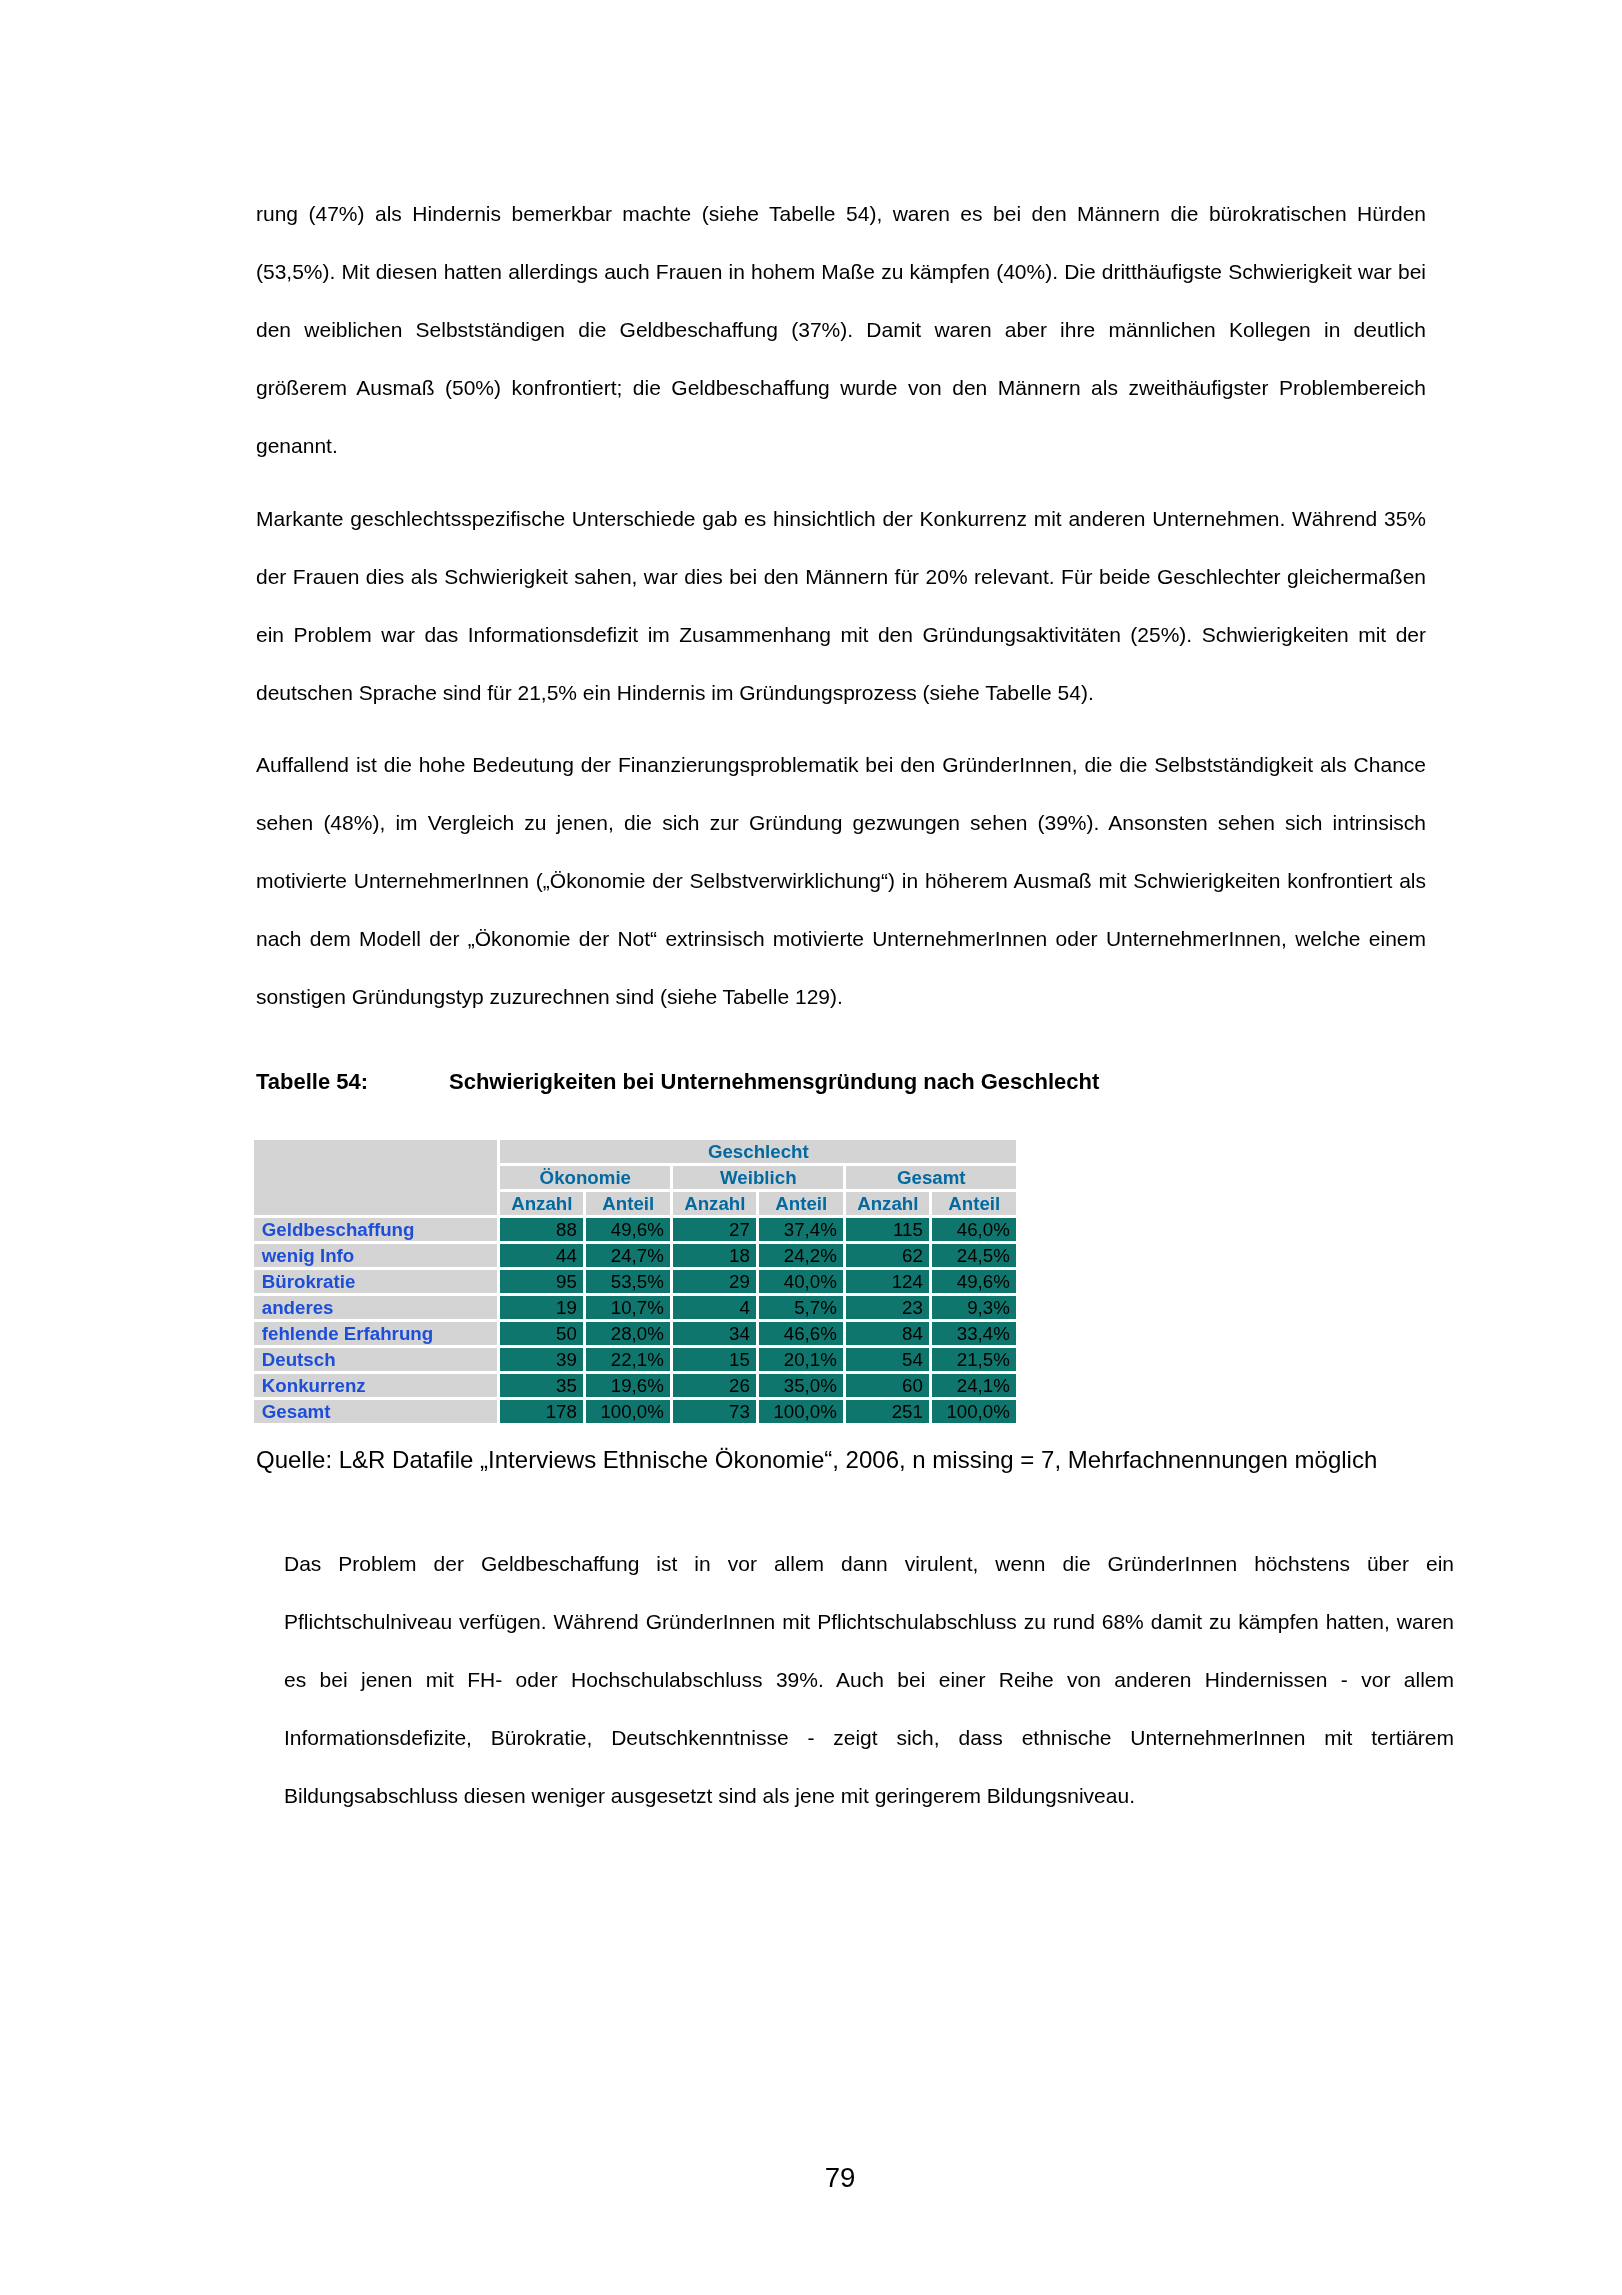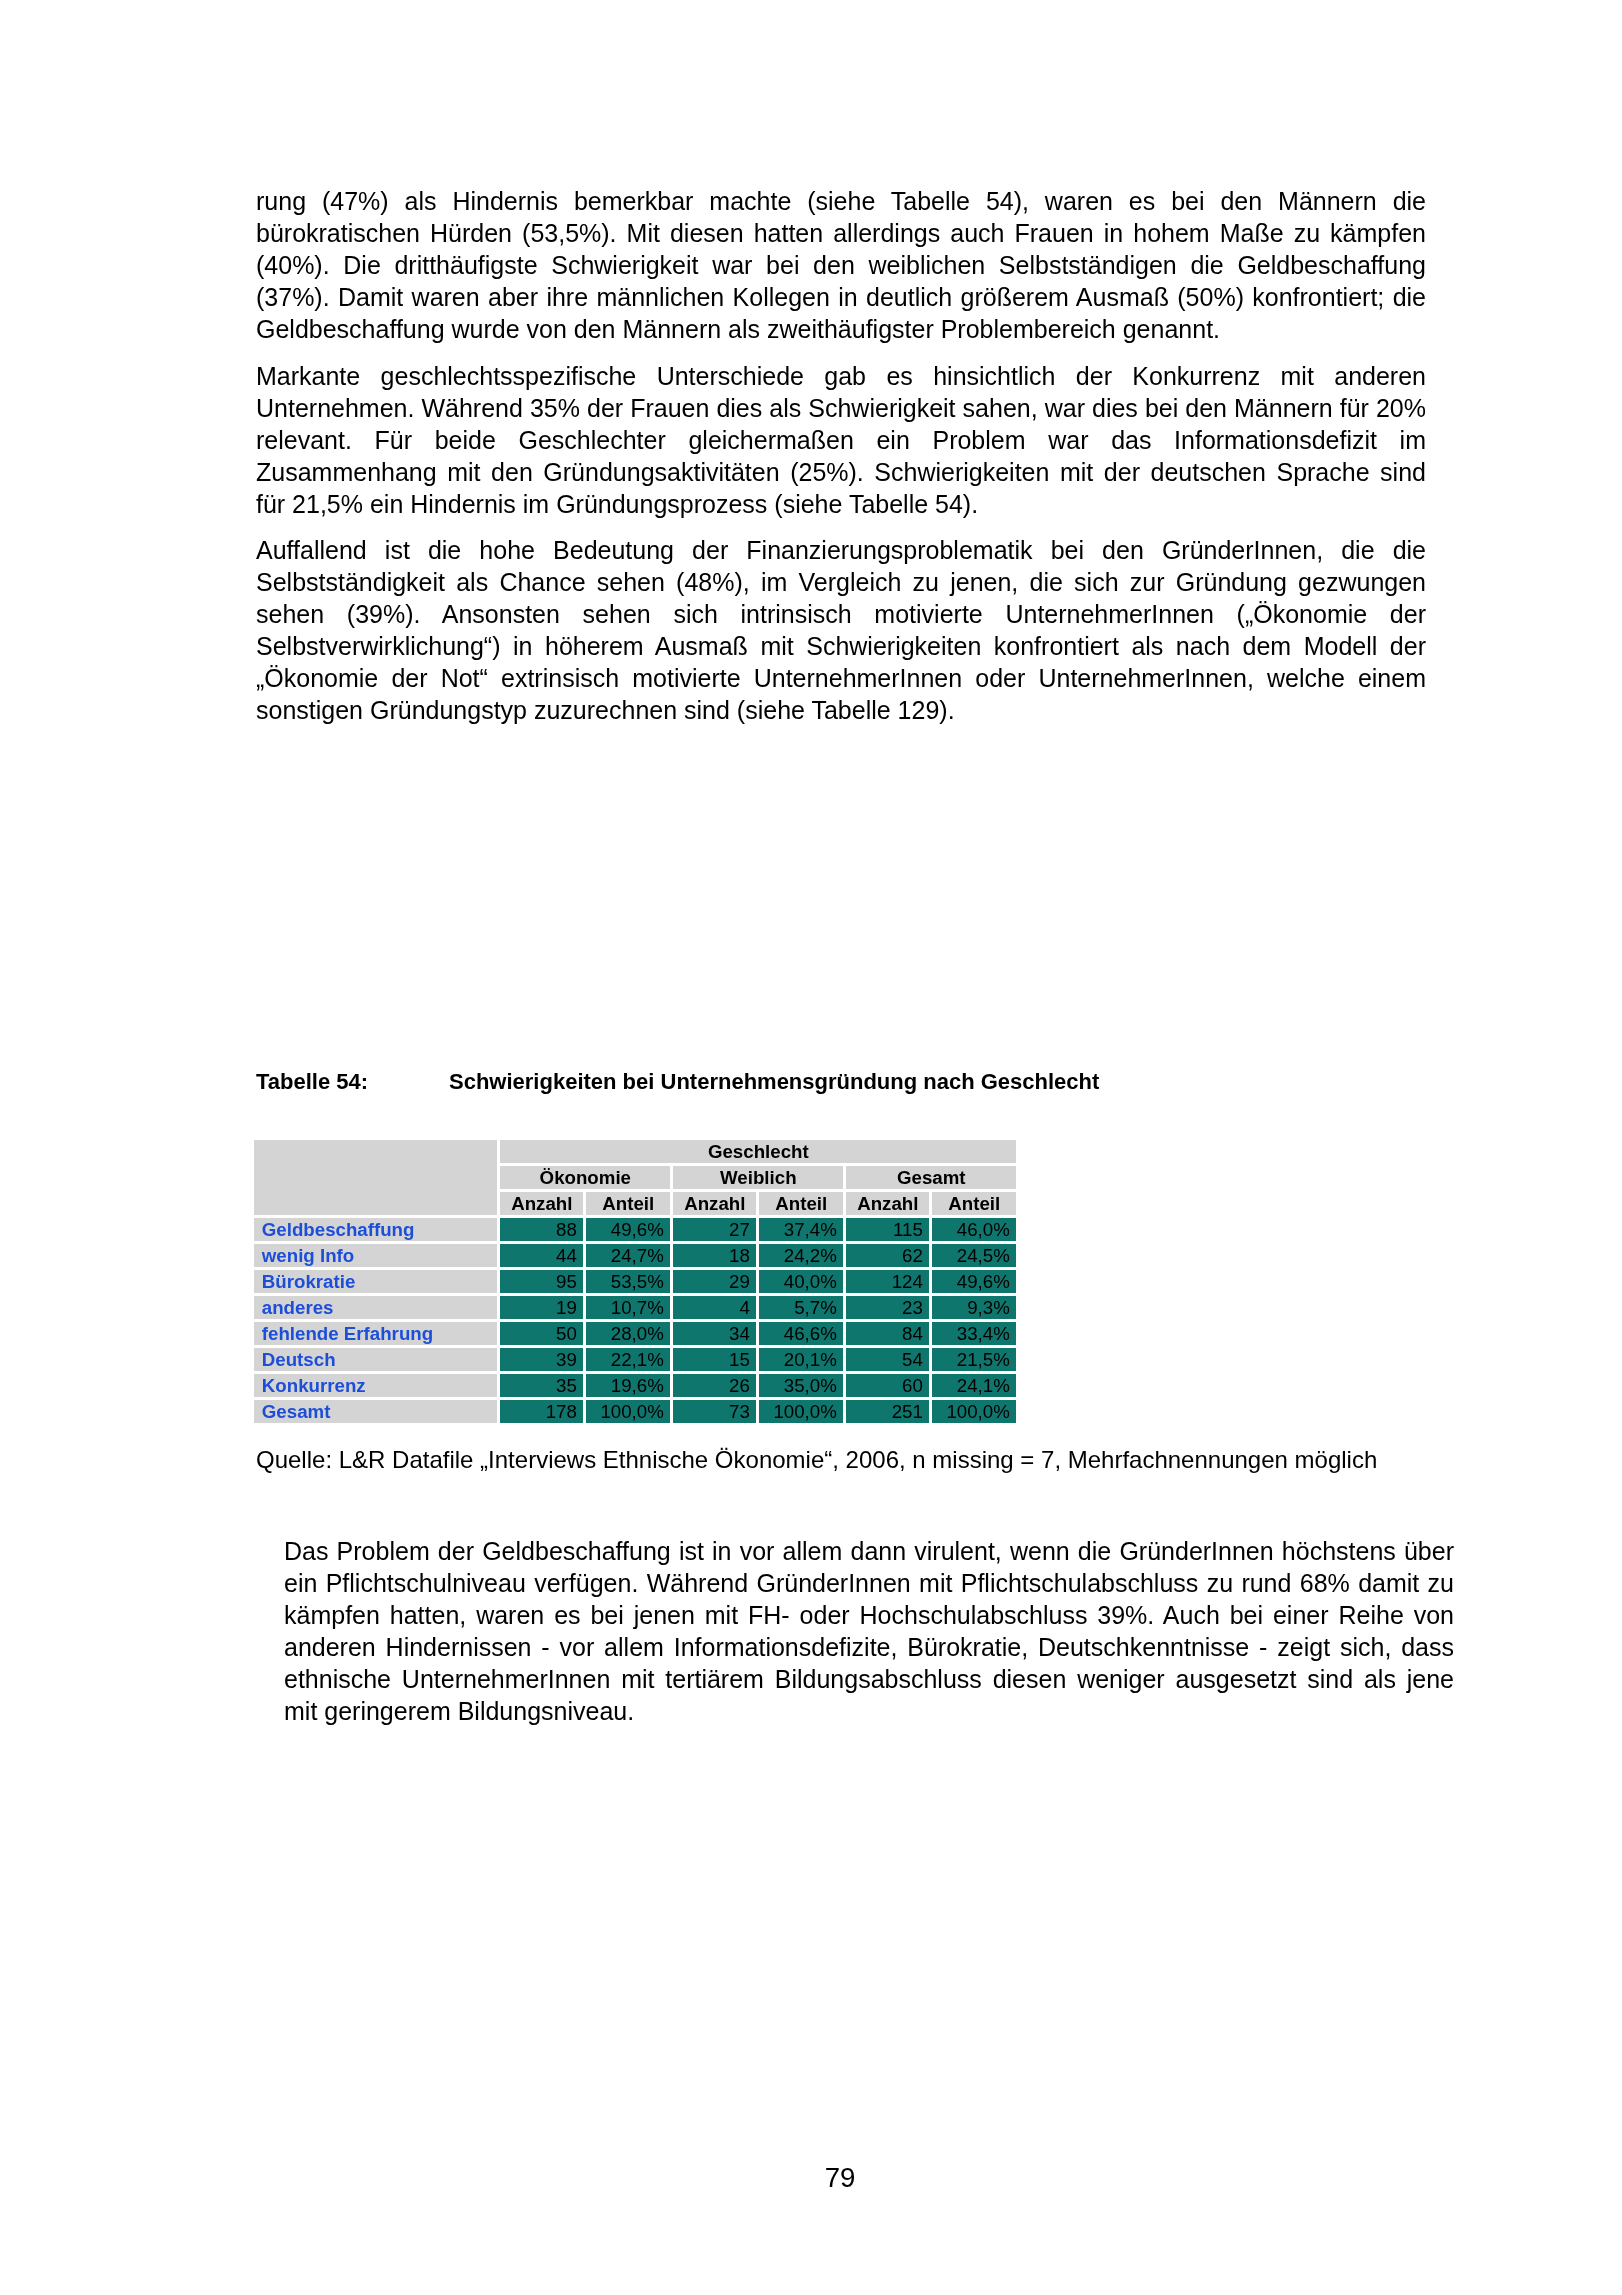--- a/index.html
+++ b/index.html
@@ -1,26 +1,26 @@
 <!DOCTYPE html>
 <html style="font-size:13px"><head>
 <meta charset="utf-8">
 <style>
   html, body { margin: 0; padding: 0; background: #ffffff; }
   body { width: 1622px; height: 2295px; position: relative; overflow: hidden;
          font-family: "Liberation Sans", sans-serif; color: #000; }
   .page { position: absolute; left: 256px; top: 185px; width: 1170px; }
-  .para { font-size: 25px; line-height: 32px; text-align: justify; margin: 0 0 14.6px 0; }
+  .para { font-size: 21px; line-height: 58px; text-align: justify; margin: 0 0 14.6px 0; }
   .caption { position: absolute; left: 256px; top: 1069px; width: 1170px;
              font-size: 22px; font-weight: bold; white-space: nowrap; }
   .caption .num { display: inline-block; width: 193px; }
   table.data { position: absolute; left: 254px; top: 1137px; border-collapse: separate;
                border-spacing: 3.2px; font-size: 18.7px; margin-left: -3.2px; }
   table.data td, table.data th { padding: 0 6.5px; height: 23px; line-height: 23px; }
-  table.data th { background: #d4d4d4; color: #000000; font-weight: bold; text-align: center; }
+  table.data th { background: #d4d4d4; color: #0369a1; font-weight: bold; text-align: center; }
   table.data th.corner { background: #d4d4d4; }
   table.data td.lbl { background: #d4d4d4; color: #1d4ed8; font-weight: bold; text-align: left; width: 229px; padding-left: 8px; }
   table.data td.val { background: #0f766e; text-align: right; }
   .w-a { width: 70px; } .w-b { width: 71px; }
   .source { position: absolute; left: 256px; top: 1446px; font-size: 24px; white-space: nowrap; }
   .page2 { position: absolute; left: 256px; top: 1535px; width: 1170px; margin-left: 28px; }
   .pagenum { position: absolute; left: 0; width: 1622px; top: 2162px; text-align: center; font-size: 27.6px; margin-left: 29px; }
 </style>
 </head>
 <body>

